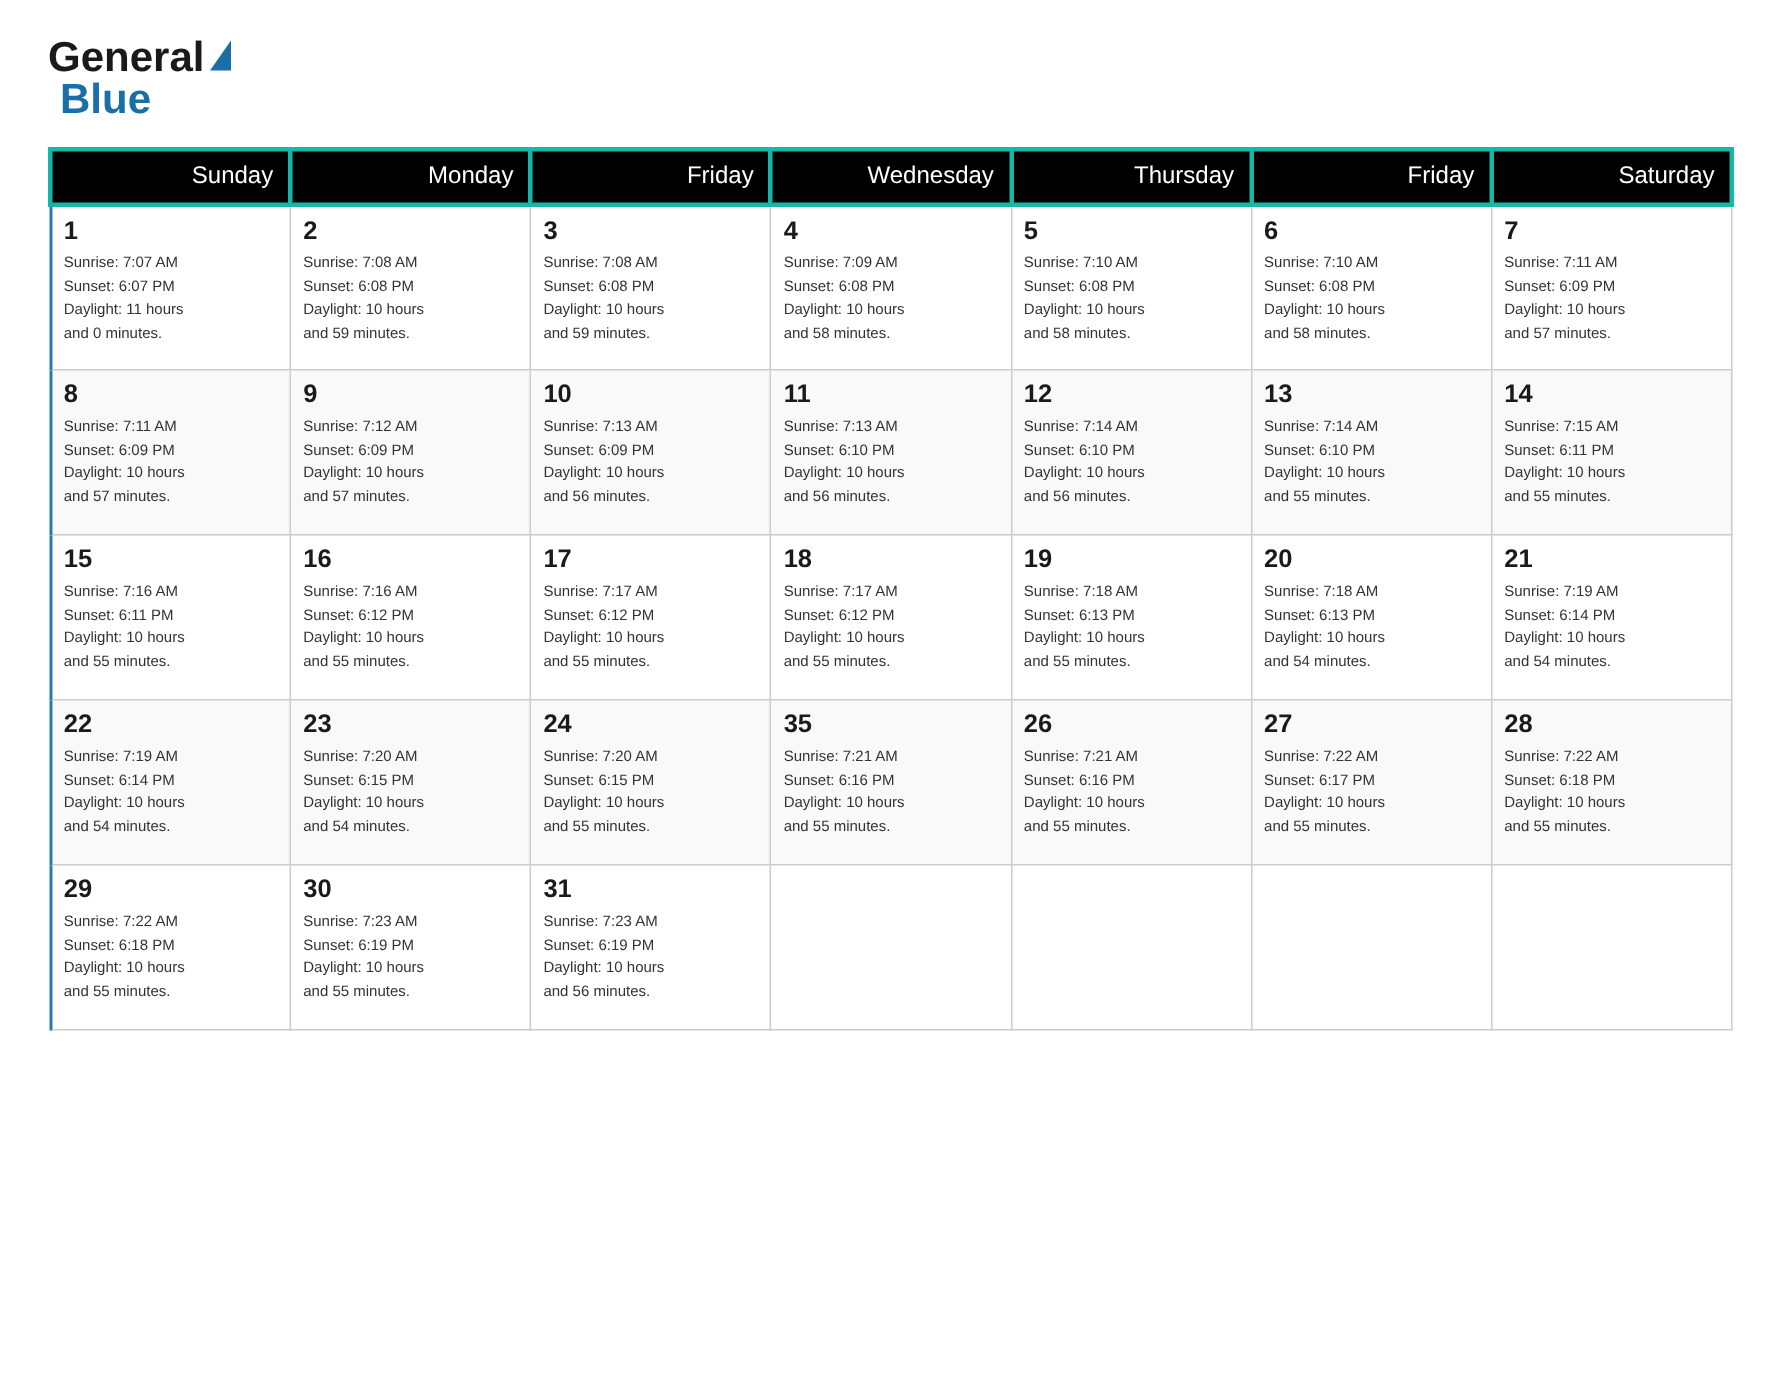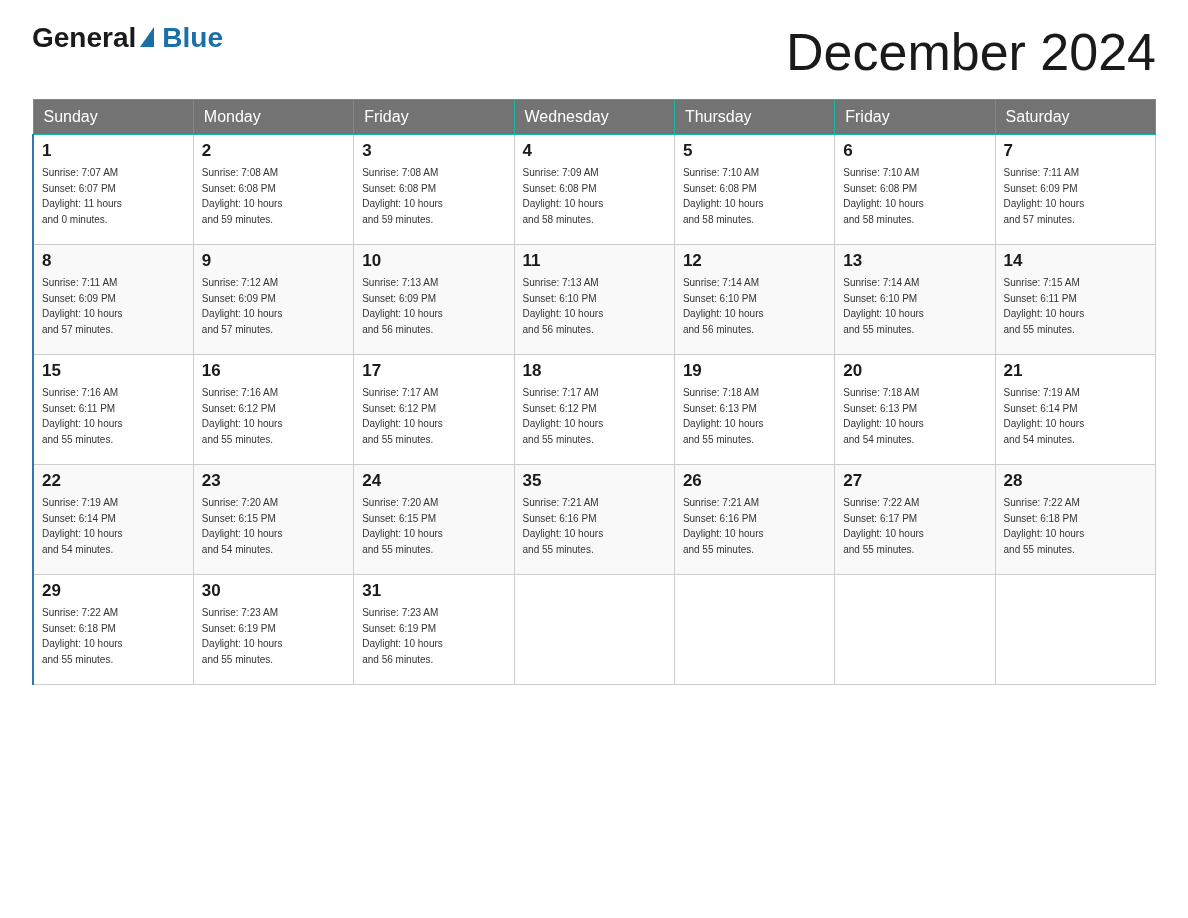--- a/index.html
+++ b/index.html
@@ -11,21 +11,21 @@
       min-height: 918px;
     }
     .header {
       display: flex;
       justify-content: space-between;
       align-items: flex-start;
       margin-bottom: 18px;
     }
     .logo {
       display: flex;
-      flex-direction: row;
+      flex-direction: column;
       align-items: flex-start;
     }
     .logo-general {
       font-size: 28px;
       font-weight: bold;
       color: #1a1a1a;
       line-height: 1;
     }
     .logo-blue {
       font-size: 28px;
@@ -60,27 +60,27 @@
       font-size: 22px;
       color: #444;
       margin-top: 4px;
     }
     table {
       width: 100%;
       border-collapse: collapse;
       table-layout: fixed;
     }
     thead th {
-      background-color: #737373;
+      background-color: #000000;
       color: #fff;
       font-size: 16px;
       font-weight: normal;
       padding: 8px 10px;
-      text-align: left;
-      border: 1px solid #14b8a6;
+      text-align: right;
+      border: 3px solid #14b8a6;
     }
     tbody td {
       border: 1px solid #ccc;
       vertical-align: top;
       padding: 6px 8px;
       min-height: 90px;
       height: 110px;
     }
     .day-number {
       font-size: 17px;
@@ -108,21 +108,20 @@
 
 <div class="header">
   <div class="logo">
     <div class="logo-row">
       <span class="logo-general">General</span>
       <span class="logo-triangle"></span>
     </div>
     <span class="logo-blue">Blue</span>
   </div>
   <div class="title-block">
-    <div class="calendar-title">December 2024</div>
   </div>
 </div>
 
 <table>
   <thead>
     <tr>
     <th>Sunday</th>
         <th>Monday</th>
         <th>Friday</th>
         <th>Wednesday</th>

